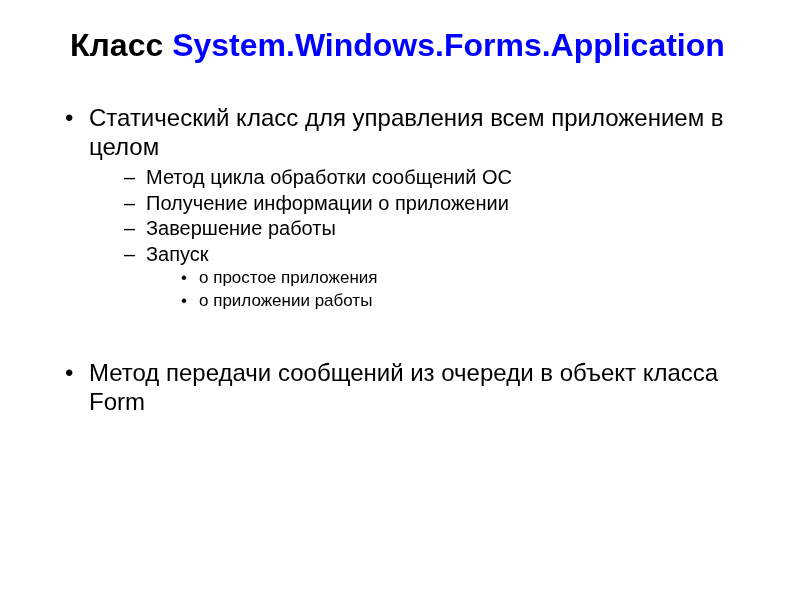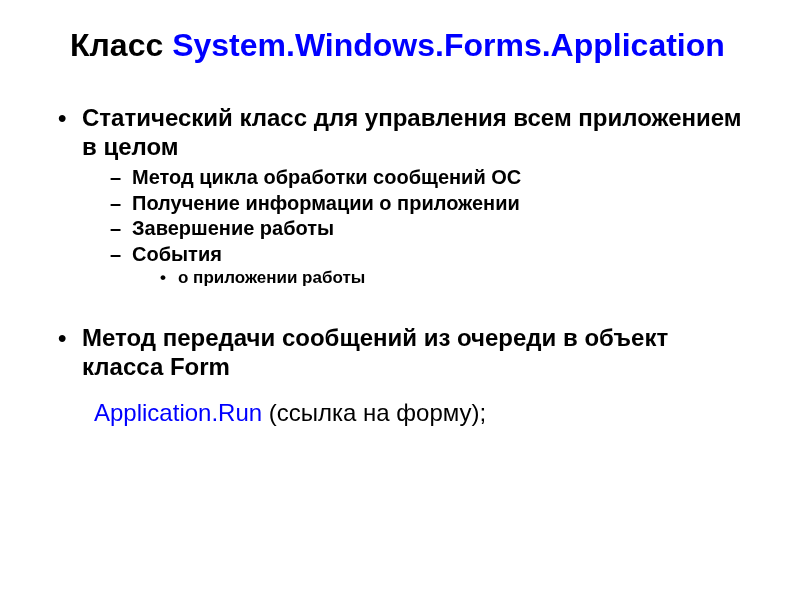--- a/index.html
+++ b/index.html
@@ -19,21 +19,21 @@
   }
   .title {
     font-size: 32px;
     line-height: 1.2;
     margin: 0 0 40px 0;
     text-align: left;
     padding-left: 20px;
   }
   .title .black { color: #000000; }
   .title .blue  { color: #0000ff; }
-  ul { margin: 4px; padding: 0; font-weight: bold; }
+  ul { margin: 11px; padding: 0; }
   ul li { list-style: none; position: relative; }
   
   .lvl1 > li {
     font-size: 24px;
     line-height: 1.18;
     padding-left: 28px;
     margin-bottom: 4px;
   }
   .lvl1 > li::before {
     content: "•";
@@ -99,34 +99,32 @@
   </h1>
 
   <ul class="lvl1">
     <li>
       <span>Статический класс для управления всем приложением в целом</span>
       <ul class="lvl2">
         <li><span>Метод цикла обработки сообщений ОС</span></li>
         <li><span>Получение информации о приложении</span></li>
         <li><span>Завершение работы</span></li>
         <li>
-          <span>События</span>
+          <span>Запуск</span>
           <ul class="lvl3">
+            <li><span>о простое приложения</span></li>
             <li><span>о приложении работы</span></li>
           </ul>
         </li>
       </ul>
     </li>
   </ul>
 
   <div class="gap"></div>
 
   <ul class="lvl1">
     <li>
       <span>Метод передачи сообщений из очереди в объект класса Form</span>
     </li>
   </ul>
 
-  <div class="codecall">
-    <span class="blue">Application.Run </span><span class="black">(ссылка на форму);</span>
-  </div>
 
 </div>
 
 </body></html>

